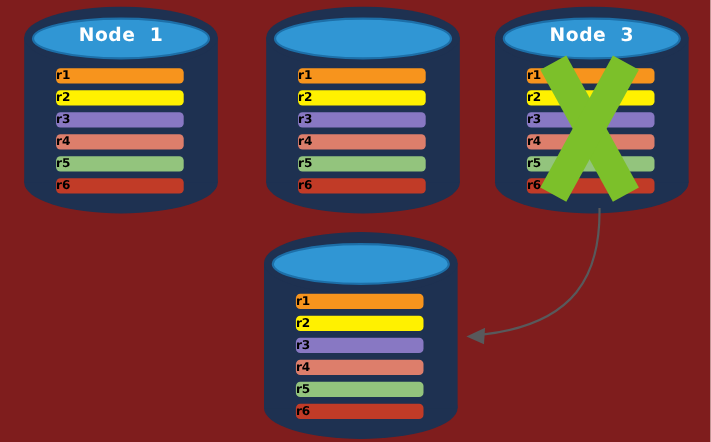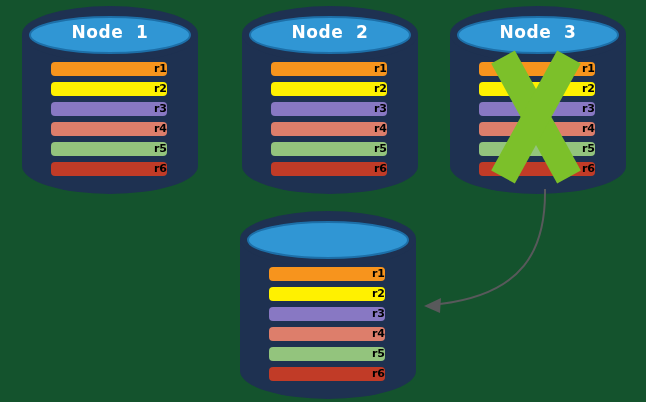--- a/index.html
+++ b/index.html
@@ -5,21 +5,21 @@
   html, body {
     margin: 0;
     padding: 0;
     background: #ffffff;
     font-family: "DejaVu Sans", "Liberation Sans", sans-serif;
   }
   .canvas {
     position: relative;
     width: 646px;
     height: 402px;
-    background: #14532d;
+    background: #7f1d1d;
     overflow: hidden;
   }
   .node {
     position: absolute;
     width: 180px;
     height: 190px;
   }
   .node svg.cyl {
     position: absolute;
     left: 0; top: 0;
@@ -40,21 +40,21 @@
   .rows {
     position: absolute;
     left: 31px;
     top: 56px;
     width: 116px;
   }
   .row {
     height: 14px;
     margin-bottom: 6px;
     border-radius: 4px;
-    text-align: right;
+    text-align: left;
     font-size: 11px;
     font-weight: bold;
     line-height: 14px;
     color: #000000;
   }
   .xmark {
     position: absolute;
     left: 43px;
     top: 44px;
     width: 90px;
@@ -97,21 +97,20 @@
     </div>
   </div>
 
   <div class="node" id="node2">
     <svg class="cyl" viewBox="0 0 180 190">
       <ellipse cx="90" cy="160" rx="88" ry="28" fill="#1E3151"></ellipse>
       <rect x="2" y="28" width="176" height="132" fill="#1E3151"></rect>
       <ellipse cx="90" cy="28" rx="88" ry="28" fill="#1E3151"></ellipse>
       <ellipse cx="90" cy="29" rx="80" ry="18" stroke-width="2" fill="#3096D4" stroke="#1D6FA8"></ellipse>
     </svg>
-    <div class="title">Node  2</div>
     <div class="rows">
       <div class="row" style="background-color: rgb(247, 148, 29);">r1</div>
       <div class="row" style="background-color: rgb(255, 241, 0);">r2</div>
       <div class="row" style="background-color: rgb(136, 120, 195);">r3</div>
       <div class="row" style="background-color: rgb(221, 126, 107);">r4</div>
       <div class="row" style="background-color: rgb(147, 196, 125);">r5</div>
       <div class="row" style="background-color: rgb(193, 59, 39);">r6</div>
     </div>
   </div>
 

